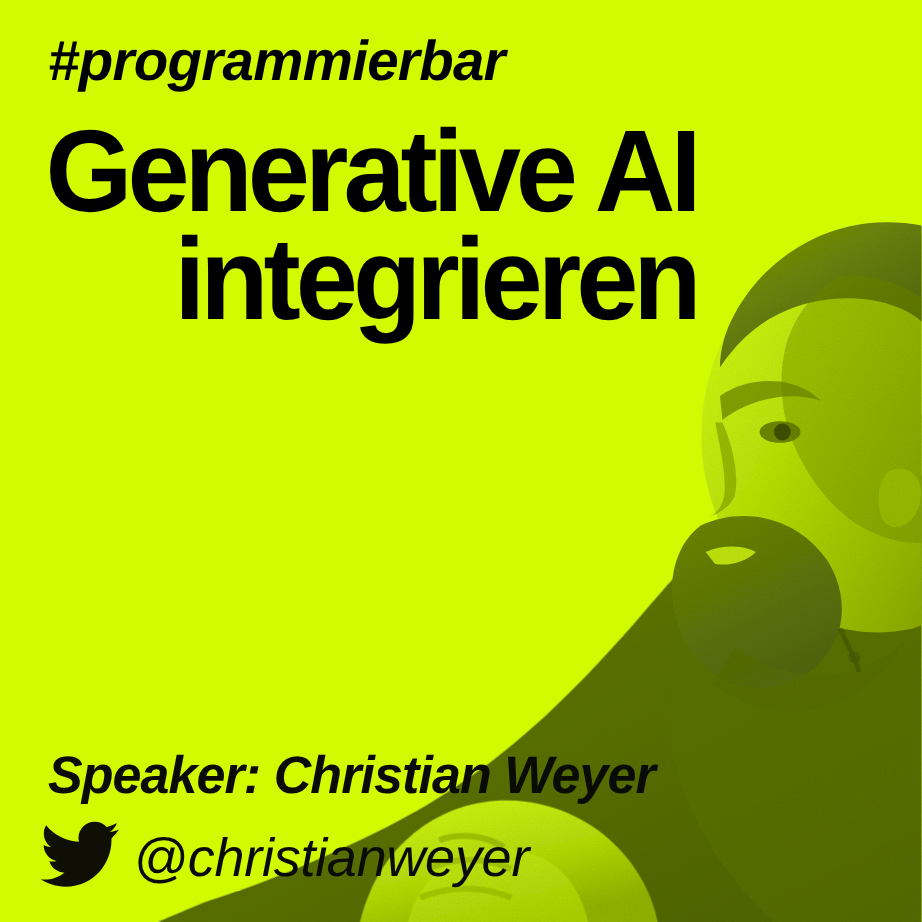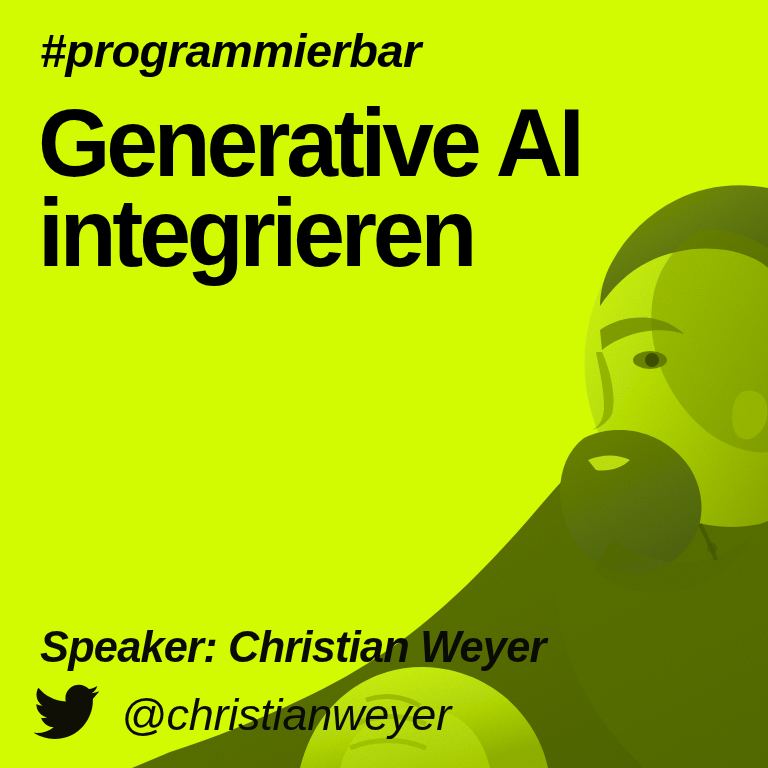--- a/index.html
+++ b/index.html
@@ -24,20 +24,21 @@
     inset: 0;
     overflow: hidden;
     pointer-events: none;
   }
   .photo-svg { display: block; width: 768px; height: 768px; }
 
   
   .text-layer {
     position: absolute;
     inset: 0;
+    text-align: right;
   }
 
   .hashtag {
     position: absolute;
     left: 40px;
     top: 24px;
     font-size: 47px;
     font-weight: 700;
     font-style: italic;
     letter-spacing: -0.012em;
@@ -76,21 +77,21 @@
     transform: scaleX(0.985);
     transform-origin: left top;
   }
 
   .handle-row {
     position: absolute;
     left: 34px;
     top: 684px;
     display: flex;
     align-items: center;
-    gap: 21px;
+    gap: 11px;
     white-space: nowrap;
   }
   .bird-icon {
     width: 66px;
     height: 56px;
     display: block;
     flex: 0 0 auto;
   }
   .bird-icon svg { display: block; width: 100%; height: 100%; }
   .handle-text {

